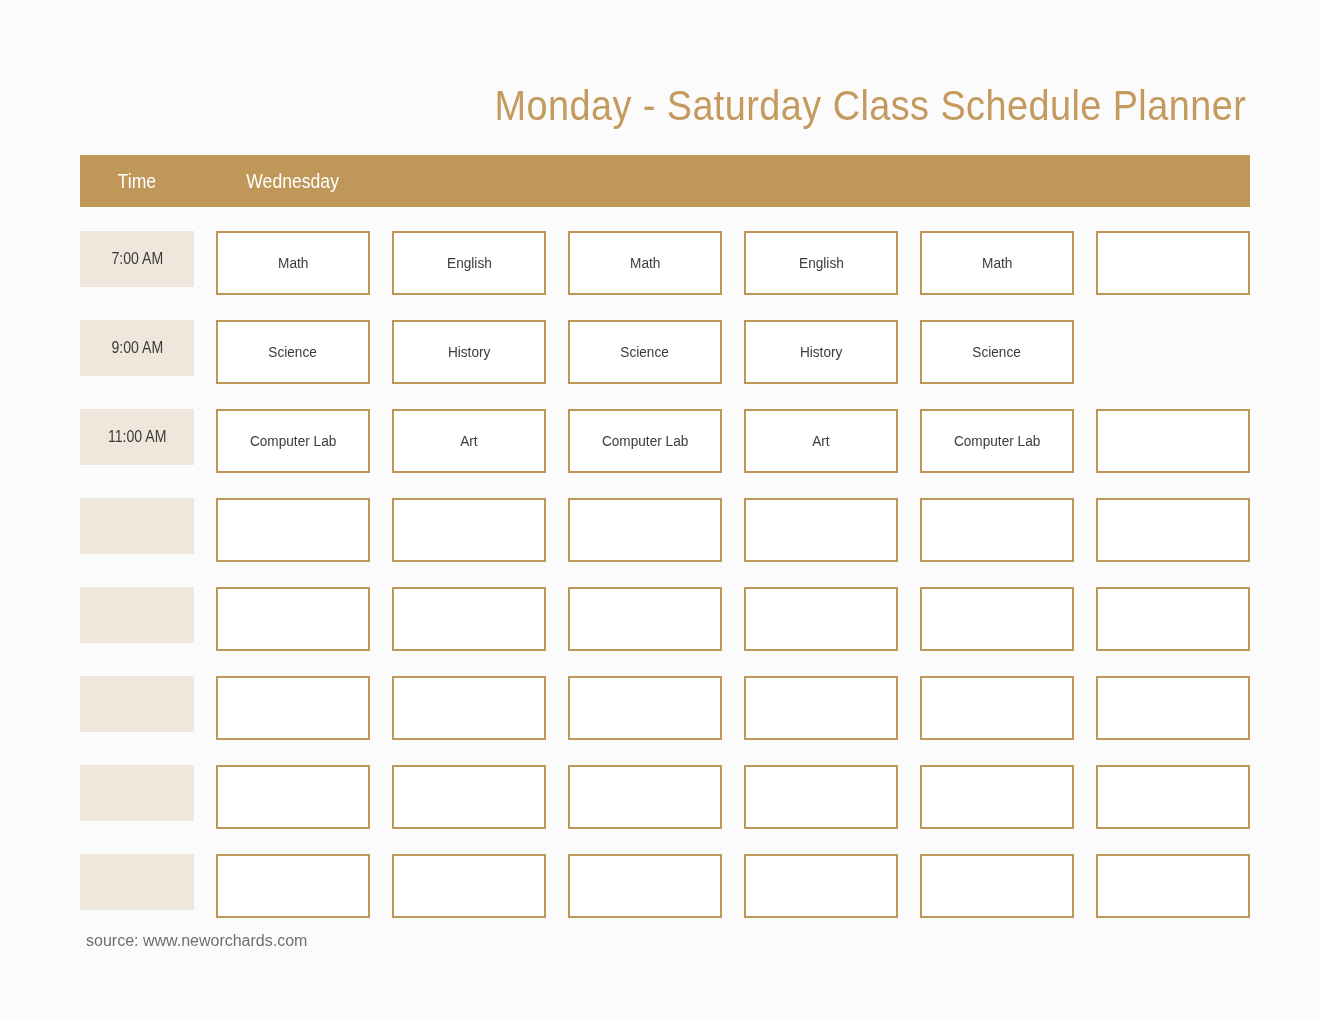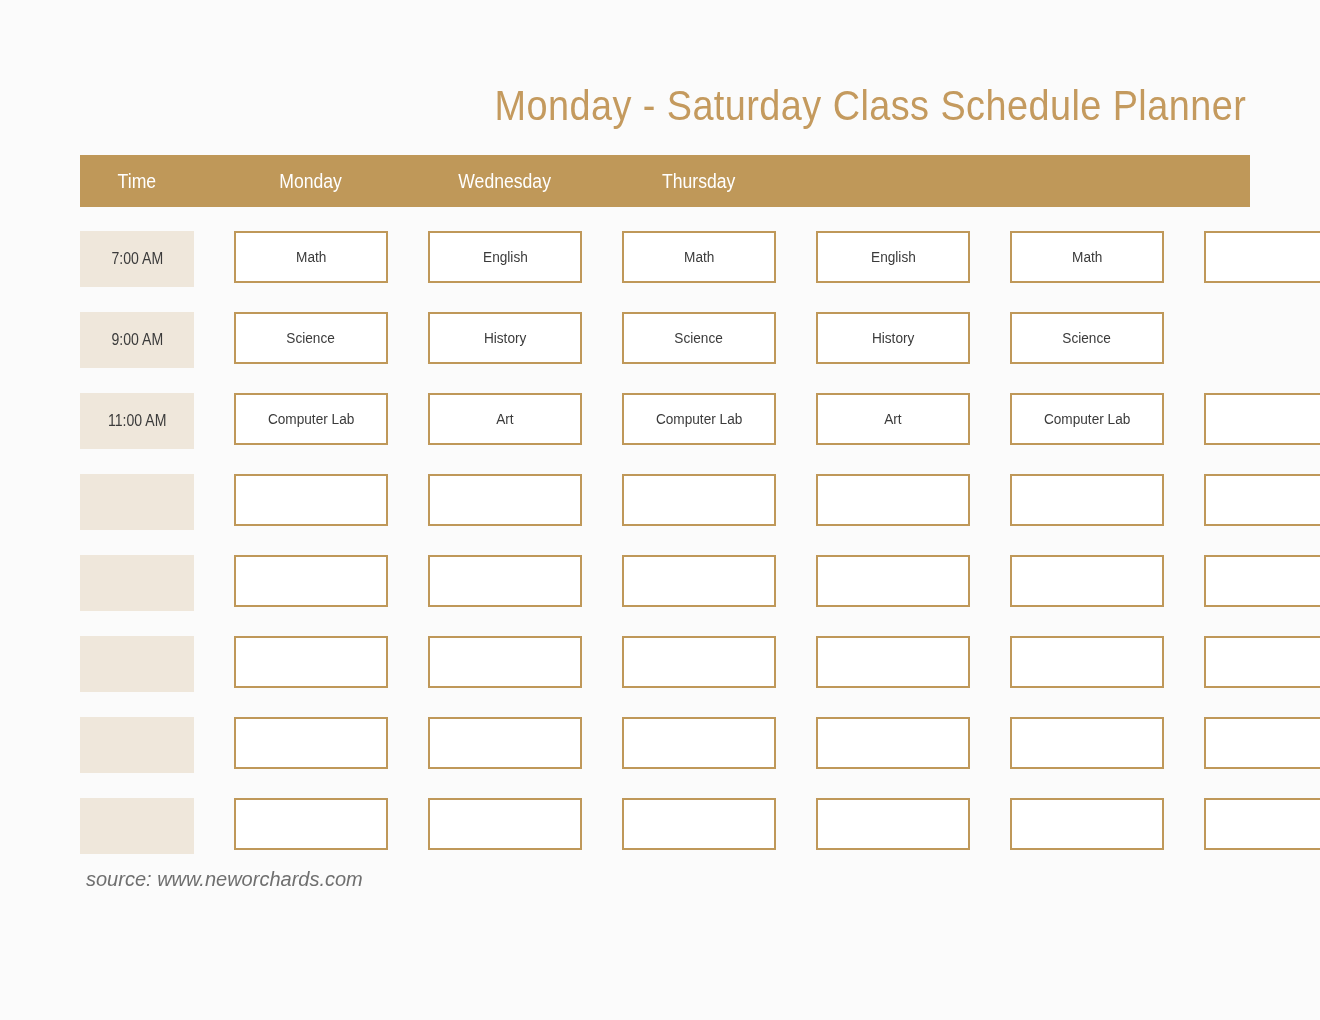--- a/index.html
+++ b/index.html
@@ -39,21 +39,21 @@
     font-size: 43px;
     font-weight: 400;
     color: var(--title-gold, #C49A5E);
     letter-spacing: 0.5px;
   }
   .title .cond { transform-origin: 100% 50%; }
 
   .grid-cols {
     display: grid;
     grid-template-columns: 114px repeat(6, 154px);
-    column-gap: 40px;
+    column-gap: 22px;
   }
 
   .header-bar {
     height: 52px;
     background: var(--gold, #BF9859);
     align-items: center;
   }
   .hcell {
     text-align: center;
     color: var(--header-text, #FFFFFF);
@@ -72,53 +72,50 @@
   .time-cell {
     height: 56px;
     background: var(--beige, #EFE7DB);
     display: flex;
     align-items: center;
     justify-content: center;
     font-size: 16px;
     color: var(--cell-text, #37342F);
   }
   .subject-cell {
-    height: 52px;
+    height: 64px;
     background: #FFFFFF;
     border: 2.5px solid var(--gold, #BF9859);
     display: flex;
     align-items: center;
     justify-content: center;
     font-size: 15.5px;
     color: var(--cell-text, #3B3B3B);
   }
 
   .source-line {
     margin-top: 14px;
     padding-left: 6px;
-    font-size: 20px;
+    font-size: 16px;
     color: var(--source-text, #6F6F6F);
-    font-style: italic;
   }
 </style>
 </head>
 <body>
 
 <div class="page">
   <div class="content">
 
     <div class="title-area">
       <h1 class="title"><span class="cond">Monday - Saturday Class Schedule Planner</span></h1>
     </div>
 
     <div class="header-bar grid-cols">
       <div class="hcell"><span class="cond">Time</span></div>
-      <div class="hcell"><span class="cond">Monday</span></div>
       <div class="hcell"><span class="cond">Wednesday</span></div>
-      <div class="hcell"><span class="cond">Thursday</span></div>
     </div>
 
     <div class="rows" id="rows">
         <div class="row grid-cols">
           <div class="time-cell">
             <span class="cond">7:00 AM</span>
           </div>
           <div class="subject-cell">
             <span class="cond">Math</span>
           </div>

